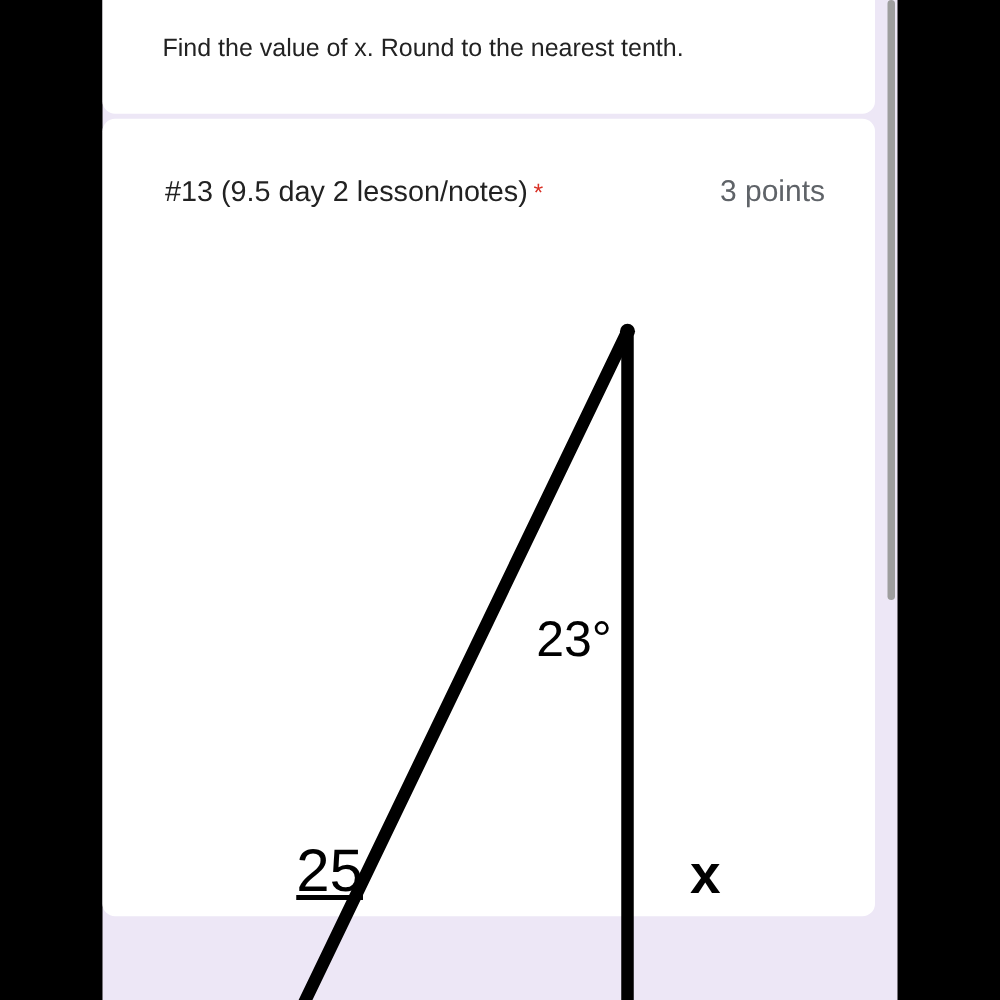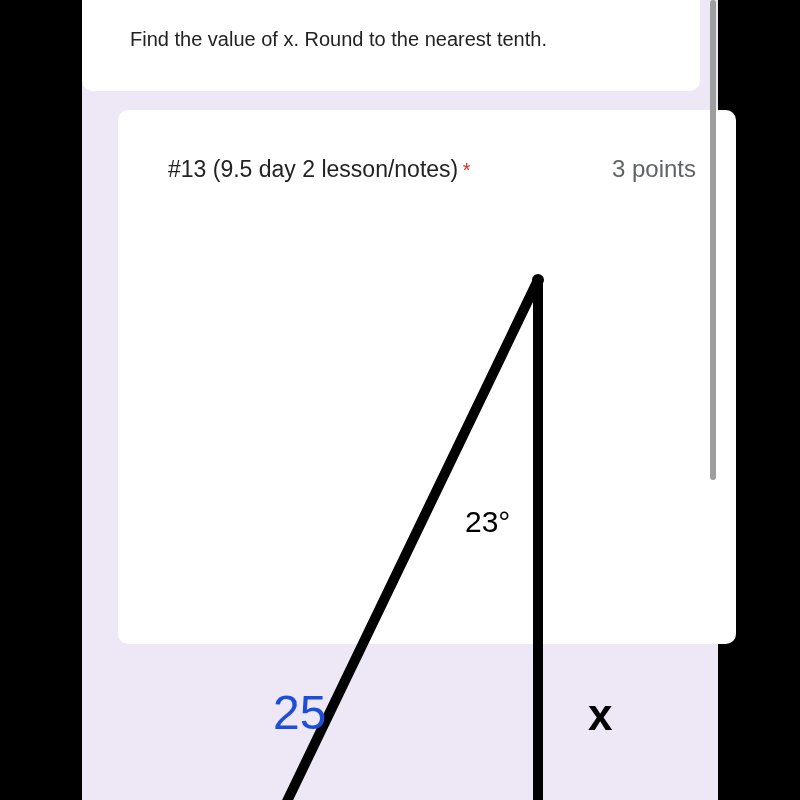--- a/index.html
+++ b/index.html
@@ -33,27 +33,26 @@
       padding: 28px 24px 40px 48px;
     }
     .instruction-text {
       font-size: 20px;
       color: #222;
       font-weight: 500;
     }
     .card2 {
       position: absolute;
       left: 0;
-      top: 110px;
+      top: 95px;
       width: 618px;
-      height: 534px;
+      height: 638px;
       background: #fff;
       border-radius: 10px;
       padding: 45px 40px 0 50px;
-      margin-left: 36px;
     }
     .question-header {
       display: flex;
       justify-content: space-between;
       align-items: baseline;
     }
     .question-title {
       font-size: 23px;
       color: #222;
       font-weight: 400;
@@ -76,33 +75,34 @@
     }
     .triangle-svg {
       position: absolute;
       left: 120px;
       top: 35px;
     }
     .label-23 {
       position: absolute;
       left: 347px;
       top: 280px;
-      font-size: 30px;
+      font-size: 40px;
       color: #000;
       font-weight: 500;
       font-family: 'Comic Sans MS', Arial, sans-serif;
     }
     .label-25 {
       position: absolute;
       left: 155px;
       top: 460px;
       font-size: 48px;
-      color: #1d4ed8;
+      color: #000000;
       font-weight: 500;
       font-family: 'Comic Sans MS', Arial, sans-serif;
+      text-decoration: underline;
     }
     .label-x {
       position: absolute;
       left: 470px;
       top: 465px;
       font-size: 44px;
       color: #000;
       font-weight: 600;
       font-family: 'Comic Sans MS', Arial, sans-serif;
     }

